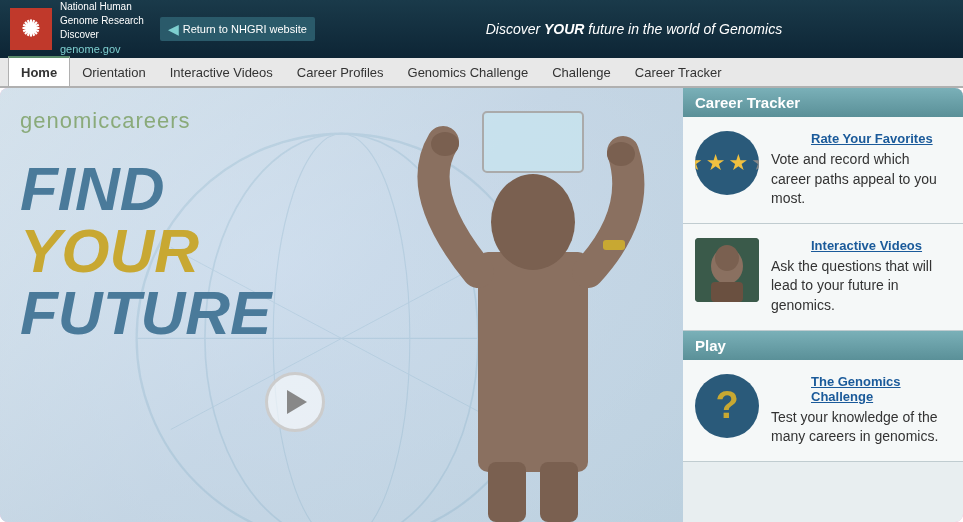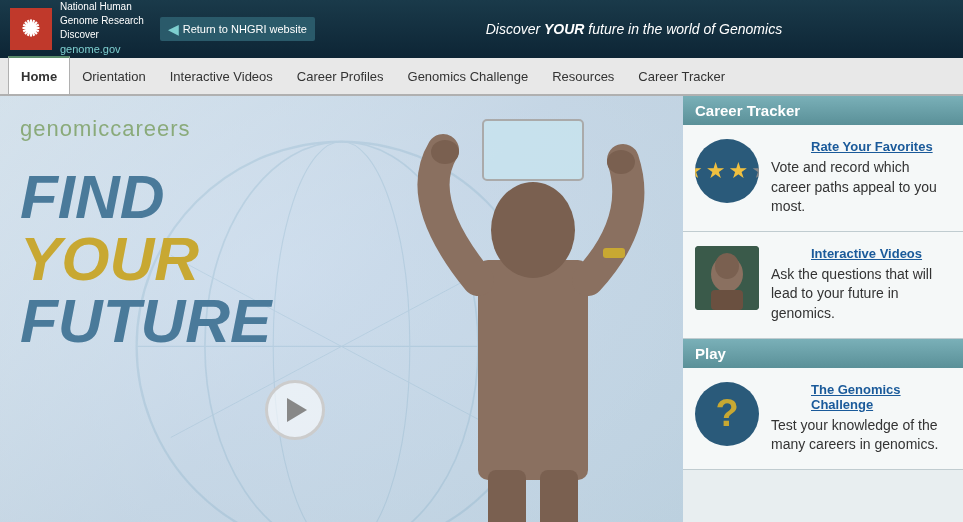--- a/index.html
+++ b/index.html
@@ -66,21 +66,21 @@
     .header-tagline strong {
       font-weight: bold;
     }
 
     
     .nav-bar {
       background: #e8e8e8;
       border-bottom: 2px solid #b0b0b0;
       display: flex;
       align-items: stretch;
-      height: 38px;
+      height: 30px;
       padding: 0 8px;
     }
     .nav-item {
       padding: 0 12px;
       display: flex;
       align-items: center;
       font-size: 13px;
       color: #333;
       cursor: pointer;
       border: none;
@@ -98,20 +98,21 @@
       height: calc(100% + 2px);
     }
 
     
     .main-content {
       display: flex;
       height: calc(522px - 58px - 30px);
       background: #f9a8d4;
       position: relative;
       overflow: hidden;
+      border-radius: 8px;
     }
 
     
     .hero-section {
       flex: 1;
       position: relative;
       overflow: hidden;
       background: linear-gradient(135deg, #e8eef2 0%, #d0dce8 50%, #c8d8e4 100%);
     }
 
@@ -306,21 +307,21 @@
     <span>Discover </span><strong>YOUR</strong><span> future in the world of Genomics</span>
   </div>
 </header>
 
 <nav class="nav-bar">
   <a class="nav-item active">Home</a>
   <a class="nav-item">Orientation</a>
   <a class="nav-item">Interactive Videos</a>
   <a class="nav-item">Career Profiles</a>
   <a class="nav-item">Genomics Challenge</a>
-  <a class="nav-item">Resources</a>
+  <a class="nav-item">Challenge</a>
   <a class="nav-item">Career Tracker</a>
 </nav>
 
 <div class="main-content">
 
   <div class="hero-section">
     <div class="genomics-bg"></div>
 
     <svg class="dna-bg" viewBox="0 0 600 450" xmlns="http://www.w3.org/2000/svg">
       <ellipse cx="300" cy="220" rx="180" ry="180" fill="none" stroke="#4a8aaa" stroke-width="2"></ellipse>

